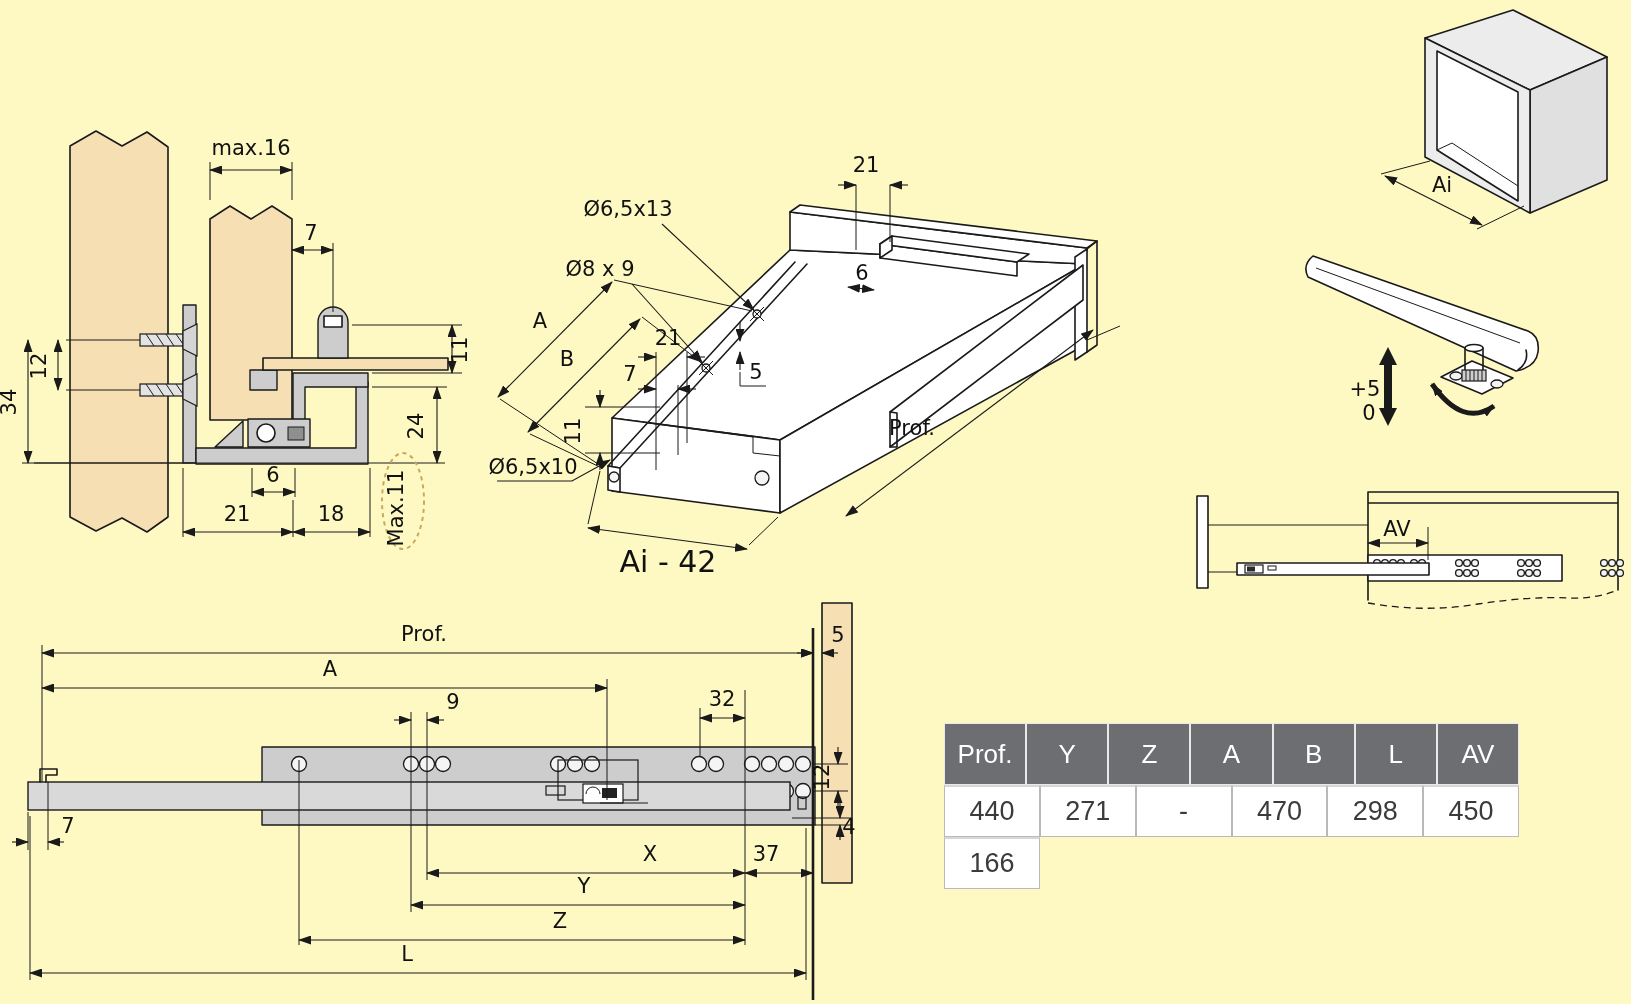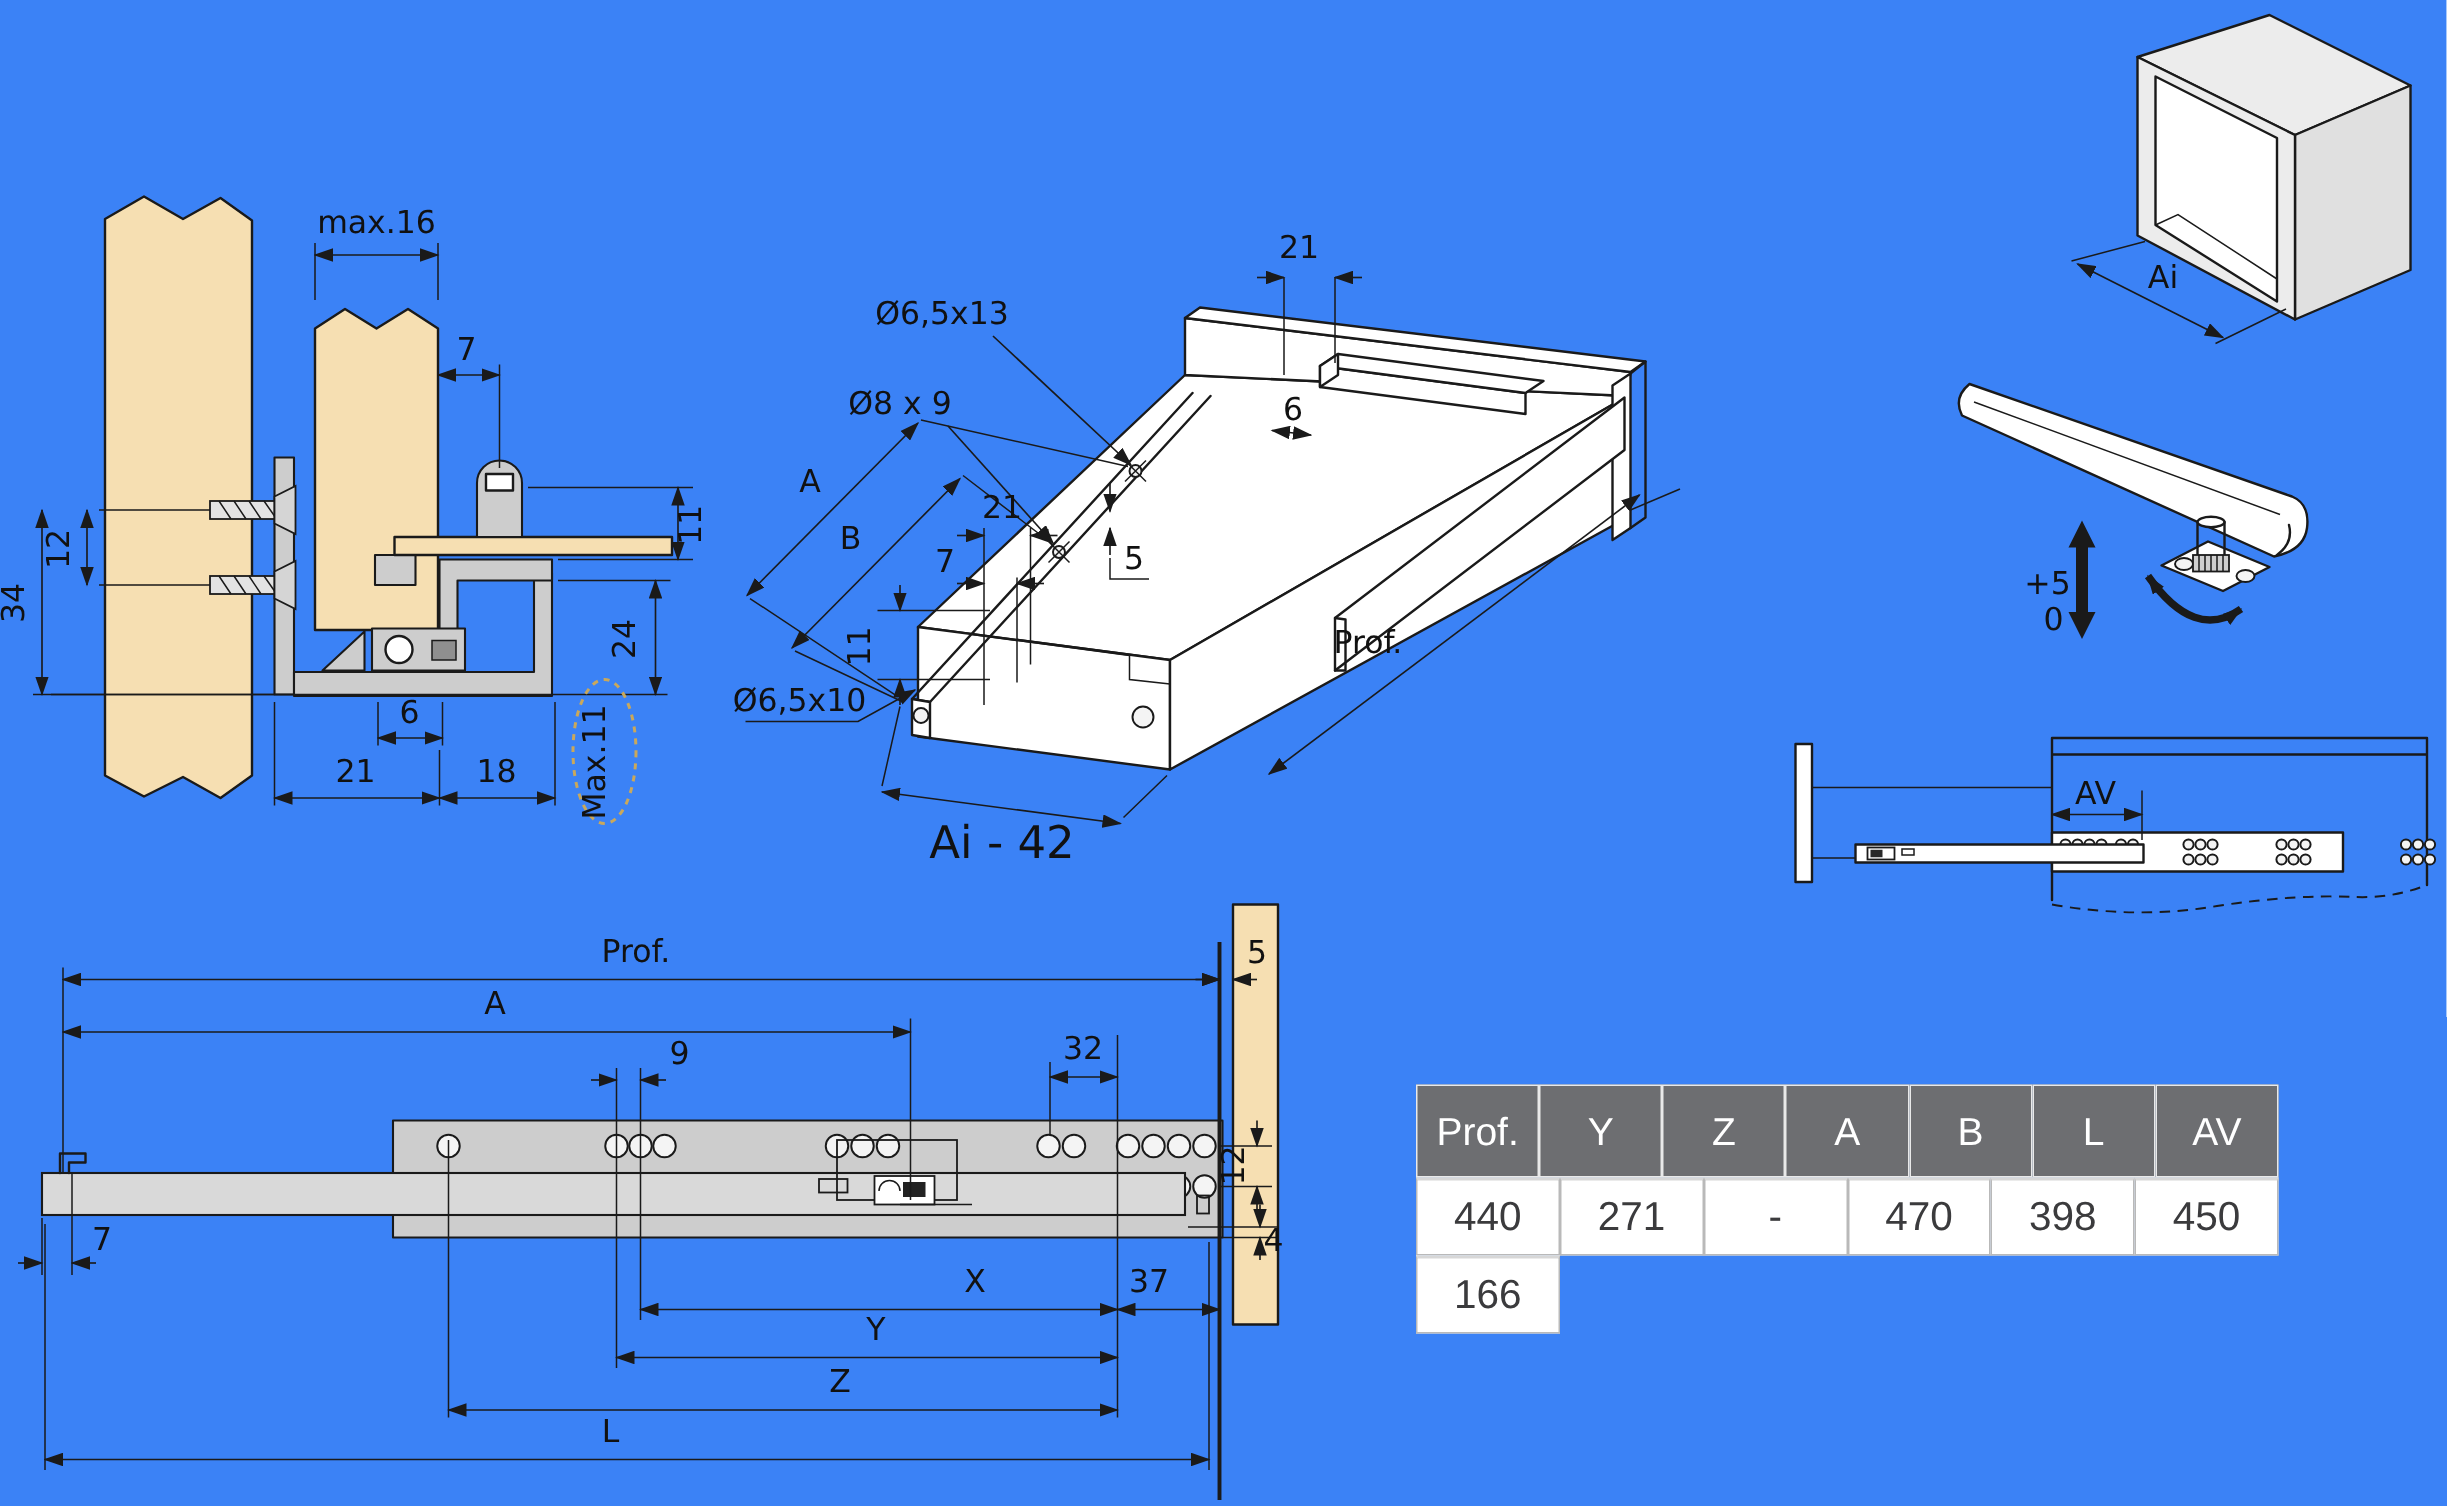--- a/index.html
+++ b/index.html
@@ -1,16 +1,16 @@
 <!DOCTYPE html>
 <html><head>
 <meta charset="utf-8">
 <style>
   html,body{margin:0;padding:0;background:#fff;}
-  #canvas{position:relative;width:1631px;height:1004px;background:#3b82f6;overflow:hidden;
+  #canvas{position:relative;width:1631px;height:1004px;background:#fef9c3;overflow:hidden;
           font-family:"DejaVu Sans",sans-serif;}
   svg{position:absolute;left:0;top:0;}
   svg text{font-family:"DejaVu Sans",sans-serif;font-size:21px;fill:#111;text-anchor:middle;}
   svg text.big{font-size:30px;}
   .ln{stroke:#1a1a1a;stroke-width:1.6;fill:none;stroke-linejoin:round;stroke-linecap:round;}
   .thin{stroke:#1a1a1a;stroke-width:1;fill:none;}
   .dim{stroke:#1a1a1a;stroke-width:1.1;fill:none;}
   .wood{fill:#f6dfb2;stroke:#1a1a1a;stroke-width:1.6;stroke-linejoin:round;}
   .met{fill:#cdcdcd;stroke:#1a1a1a;stroke-width:1.4;stroke-linejoin:round;}
   .met2{fill:#d9d9d9;stroke:#1a1a1a;stroke-width:1.4;}
@@ -347,18 +347,18 @@
       <div>A</div>
       <div>B</div>
       <div>L</div>
       <div>AV</div>
     </div>
     <div class="spec-row">
       <div>440</div>
       <div>271</div>
       <div>-</div>
       <div>470</div>
-      <div>398</div>
+      <div>298</div>
       <div>450</div>
       <div>166</div>
     </div>
   </div>
 </div>
 
 </body></html>

